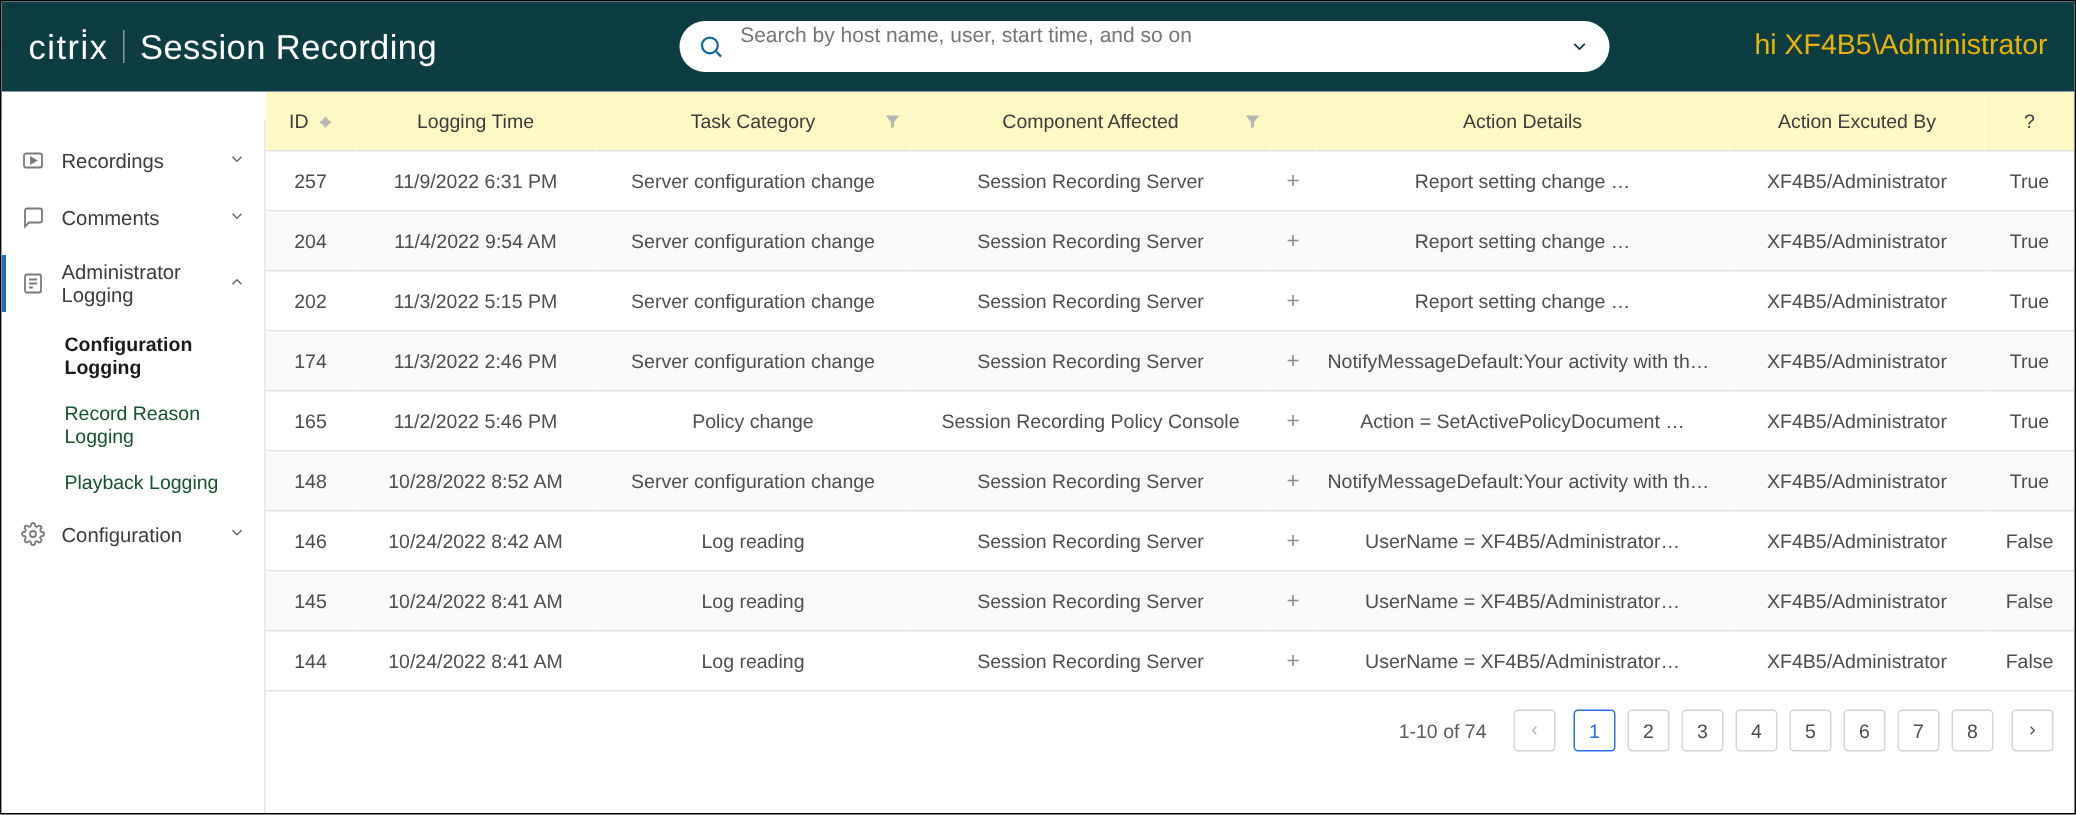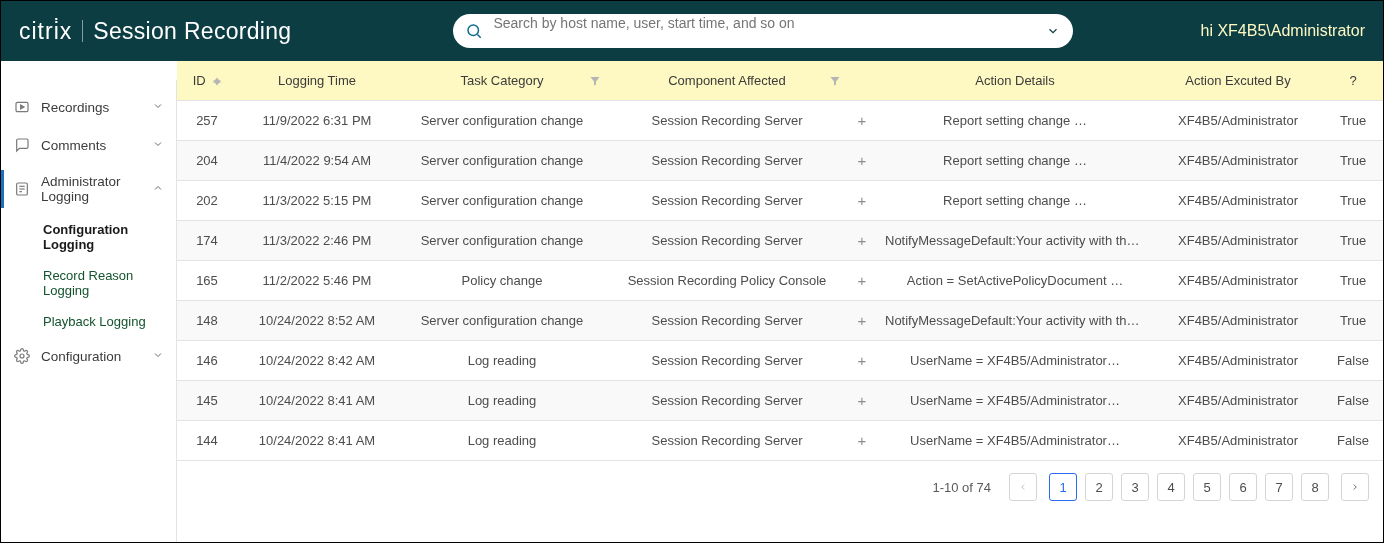--- a/index.html
+++ b/index.html
@@ -50,21 +50,21 @@
   .search-wrap input {
     width:100%;height:34px;border-radius:17px;border:none;padding:0 40px 16px 40px;
     font-size:14px;color:#4a4a4a;outline:none;
   }
   .search-wrap .search-icon{
     position:absolute;left:12px;top:8px;color:#0f6b90;
   }
   .search-wrap .chev{
     position:absolute;right:12px;top:10px;color:#0c3d42;cursor:pointer;
   }
-  .user-info{margin-left:auto;font-size:16px;color:#fef9c3;}
+  .user-info{margin-left:auto;font-size:19px;color:#eab308;}
 
   
   .shell{display:flex;height:calc(100% - 60px);}
   .sidebar{
     width:176px;border-right:1px solid var(--border);padding-top:8px;background:#fff;margin-top:19px;
   }
   .nav-item{
     display:flex;align-items:center;gap:10px;padding:10px 12px;color:var(--text);cursor:pointer;
     position:relative;font-size:13.5px;
   }
@@ -295,21 +295,21 @@
             <td>11/2/2022 5:46 PM</td>
             <td>Policy change</td>
             <td>Session Recording Policy Console</td>
             <td class="expand">+</td>
             <td class="details">Action = SetActivePolicyDocument …</td>
             <td>XF4B5/Administrator</td>
             <td>True</td>
           </tr>
           <tr>
             <td>148</td>
-            <td>10/24/2022 8:52 AM</td>
+            <td>10/28/2022 8:52 AM</td>
             <td>Server configuration change</td>
             <td>Session Recording Server</td>
             <td class="expand">+</td>
             <td class="details">NotifyMessageDefault:Your activity with the desktop or p…</td>
             <td>XF4B5/Administrator</td>
             <td>True</td>
           </tr>
           <tr>
             <td>146</td>
             <td>10/24/2022 8:42 AM</td>

